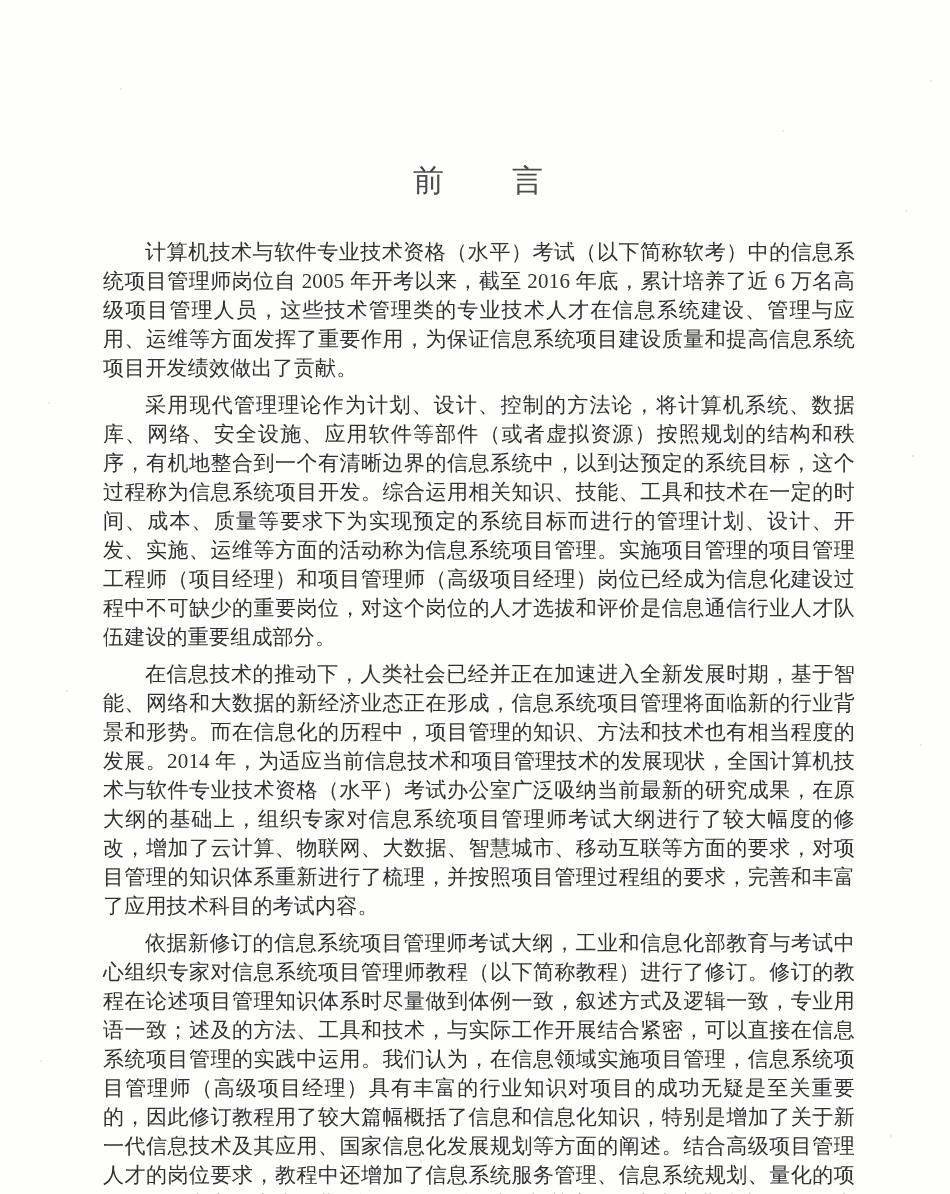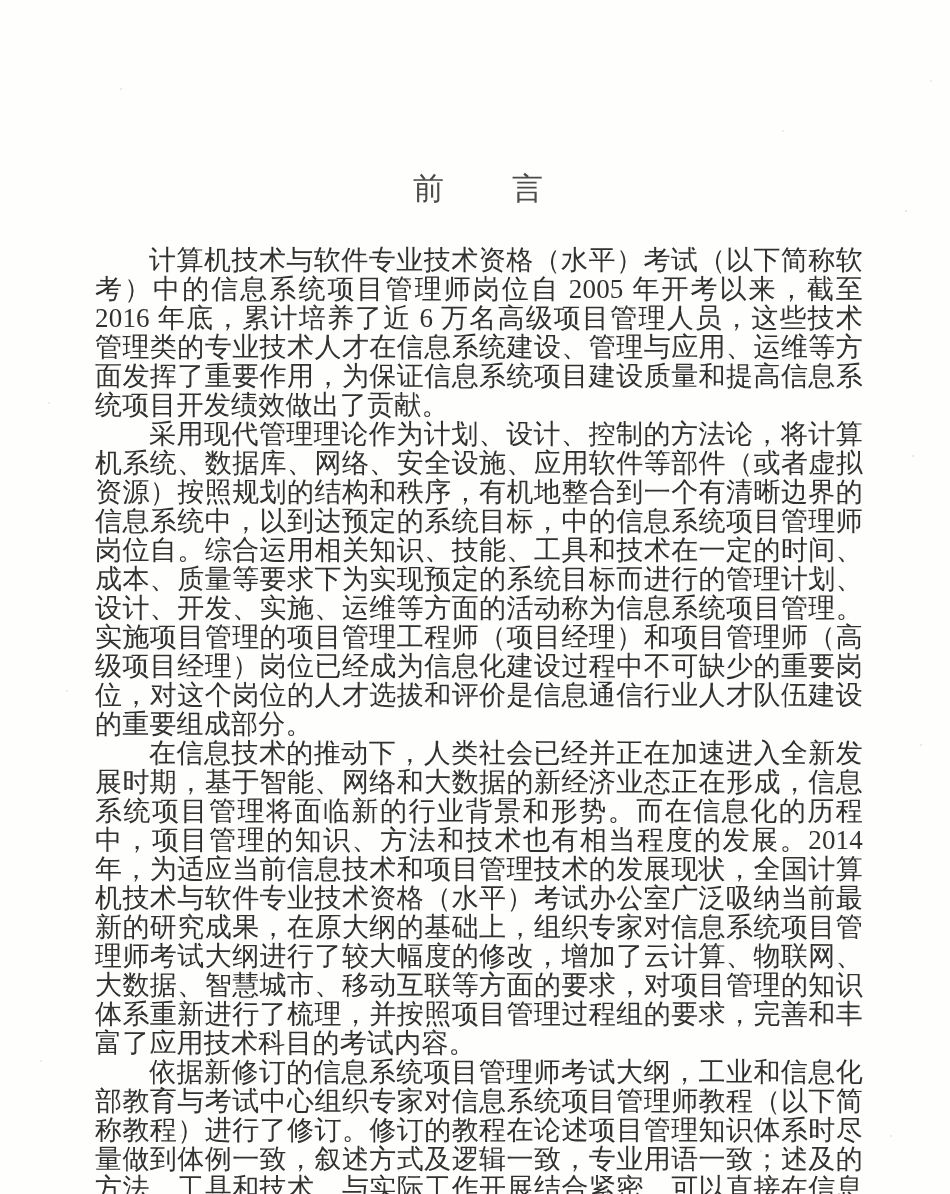--- a/index.html
+++ b/index.html
@@ -28,47 +28,47 @@
       760px 1150px 0 #e8e8e8, 420px 1160px 0 #ececec, 180px 1135px 0 #ebebeb,
       588px 1118px 0 #e9e9e9, 40px 1060px 0 #ededed, 930px 80px 0 #ececec;
   }
   .content {
     position: absolute;
     left: 95px;
     top: 160px;
     width: 768px;
   }
   .preface-title {
-    margin: 8px 0 36px 0;
+    margin: 0 0 36px 0;
     text-align: center;
     font-size: 31px;
     font-weight: normal;
     letter-spacing: 2px;
     color: #4c4c4c;
     white-space: pre;
   }
   .body-text p {
-    margin: 0;
+    margin: 8px;
     padding: 0;
-    font-size: 27px;
+    font-size: 21px;
     line-height: 29px;
     color: #313131;
     text-align: justify;
     text-justify: inter-ideograph;
     text-indent: 2em;
     letter-spacing: 0.2px;
   }
 </style>
 </head>
 <body>
 
 <div class="scan-page">
   <div class="speckles"></div>
   <div class="content">
     <h1 class="preface-title">前　　言</h1>
     <div class="body-text">
       <p>计算机技术与软件专业技术资格（水平）考试（以下简称软考）中的信息系统项目管理师岗位自 2005 年开考以来，截至 2016 年底，累计培养了近 6 万名高级项目管理人员，这些技术管理类的专业技术人才在信息系统建设、管理与应用、运维等方面发挥了重要作用，为保证信息系统项目建设质量和提高信息系统项目开发绩效做出了贡献。</p>
-      <p>采用现代管理理论作为计划、设计、控制的方法论，将计算机系统、数据库、网络、安全设施、应用软件等部件（或者虚拟资源）按照规划的结构和秩序，有机地整合到一个有清晰边界的信息系统中，以到达预定的系统目标，中的信息系统项目管理师岗位自。综合运用相关知识、技能、工具和技术在一定的时间、成本、质量等要求下为实现预定的系统目标而进行的管理计划、设计、开发、实施、运维等方面的活动称为信息系统项目管理。实施项目管理的项目管理工程师（项目经理）和项目管理师（高级项目经理）岗位已经成为信息化建设过程中不可缺少的重要岗位，对这个岗位的人才选拔和评价是信息通信行业人才队伍建设的重要组成部分。</p>
+      <p>采用现代管理理论作为计划、设计、控制的方法论，将计算机系统、数据库、网络、安全设施、应用软件等部件（或者虚拟资源）按照规划的结构和秩序，有机地整合到一个有清晰边界的信息系统中，以到达预定的系统目标，这个过程称为信息系统项目开发。综合运用相关知识、技能、工具和技术在一定的时间、成本、质量等要求下为实现预定的系统目标而进行的管理计划、设计、开发、实施、运维等方面的活动称为信息系统项目管理。实施项目管理的项目管理工程师（项目经理）和项目管理师（高级项目经理）岗位已经成为信息化建设过程中不可缺少的重要岗位，对这个岗位的人才选拔和评价是信息通信行业人才队伍建设的重要组成部分。</p>
       <p>在信息技术的推动下，人类社会已经并正在加速进入全新发展时期，基于智能、网络和大数据的新经济业态正在形成，信息系统项目管理将面临新的行业背景和形势。而在信息化的历程中，项目管理的知识、方法和技术也有相当程度的发展。2014 年，为适应当前信息技术和项目管理技术的发展现状，全国计算机技术与软件专业技术资格（水平）考试办公室广泛吸纳当前最新的研究成果，在原大纲的基础上，组织专家对信息系统项目管理师考试大纲进行了较大幅度的修改，增加了云计算、物联网、大数据、智慧城市、移动互联等方面的要求，对项目管理的知识体系重新进行了梳理，并按照项目管理过程组的要求，完善和丰富了应用技术科目的考试内容。</p>
       <p>依据新修订的信息系统项目管理师考试大纲，工业和信息化部教育与考试中心组织专家对信息系统项目管理师教程（以下简称教程）进行了修订。修订的教程在论述项目管理知识体系时尽量做到体例一致，叙述方式及逻辑一致，专业用语一致；述及的方法、工具和技术，与实际工作开展结合紧密，可以直接在信息系统项目管理的实践中运用。我们认为，在信息领域实施项目管理，信息系统项目管理师（高级项目经理）具有丰富的行业知识对项目的成功无疑是至关重要的，因此修订教程用了较大篇幅概括了信息和信息化知识，特别是增加了关于新一代信息技术及其应用、国家信息化发展规划等方面的阐述。结合高级项目管理人才的岗位要求，教程中还增加了信息系统服务管理、信息系统规划、量化的项目管理等内容，这些行业知识、管理知识以及相关应用是广大专业技术人员在“十三五”期间开展信息系统开发项目工作时要经常面对的。与上一版教程</p>
     </div>
   </div>
 </div>
 
 </body></html>

